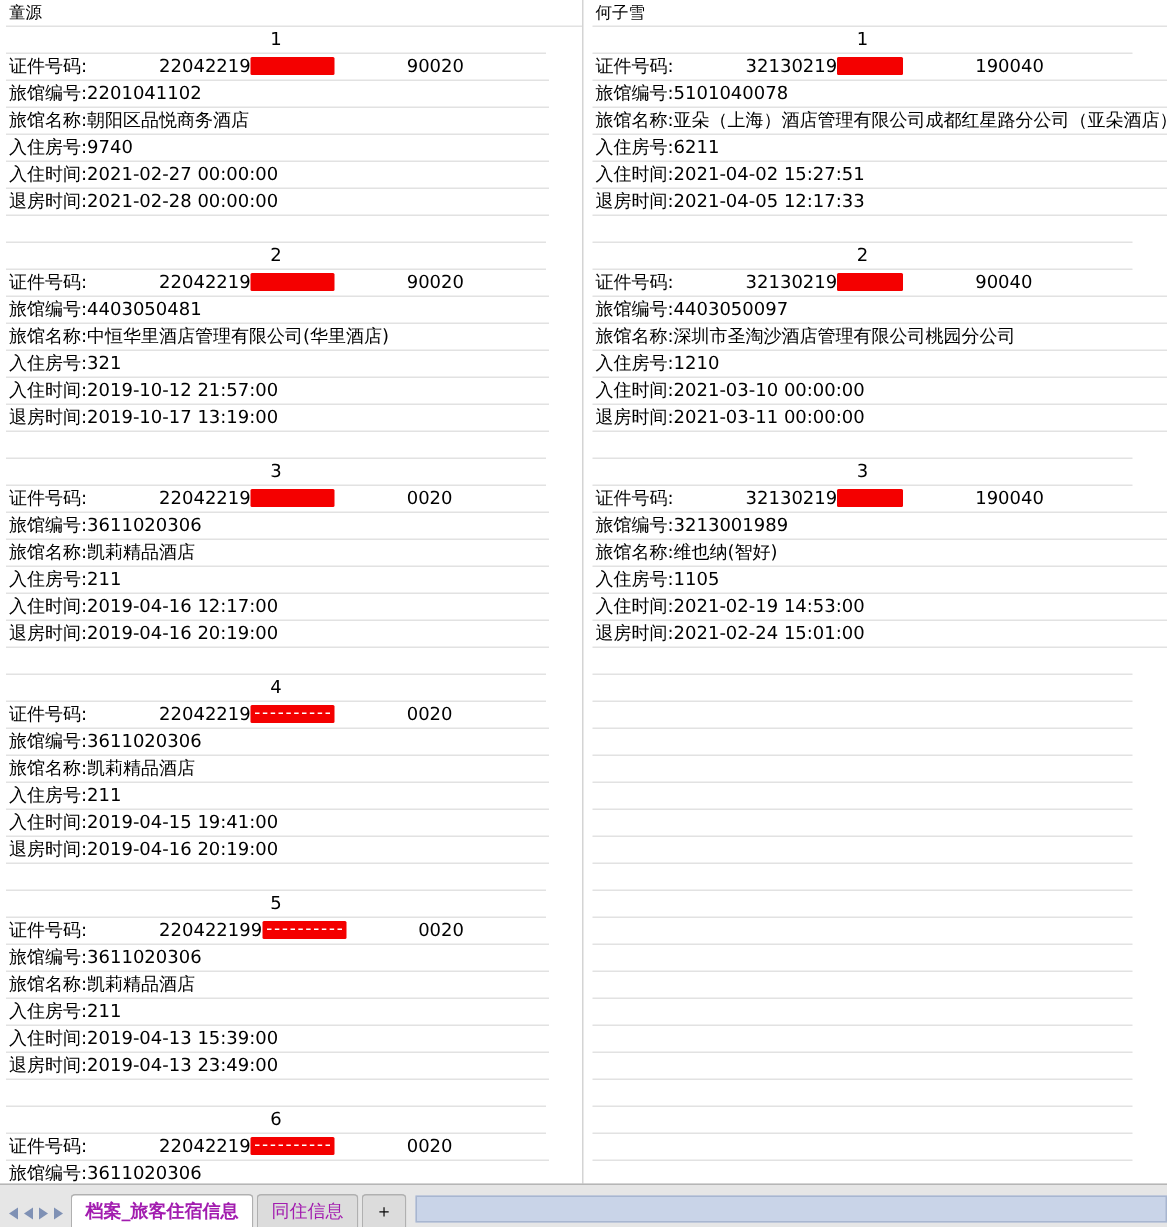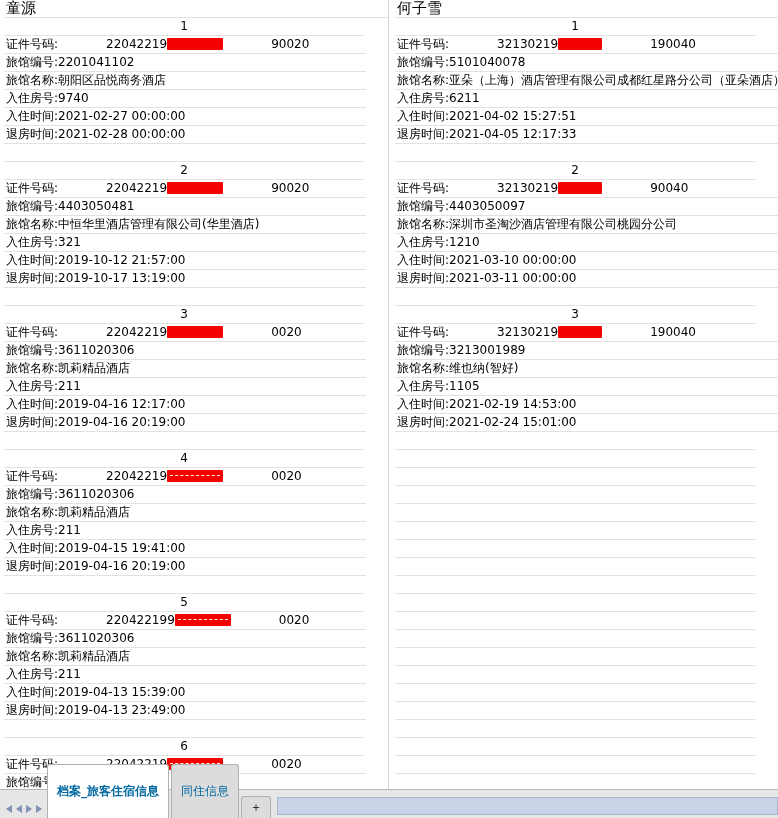--- a/index.html
+++ b/index.html
@@ -27,21 +27,21 @@
   .col {
     position: absolute;
     top: 0;
     width: 50%;
     box-sizing: border-box;
   }
   .col-left  { left: 0; padding-left: 4px; border-right: 1px solid #d4d4d4; }
   .col-right { left: 50%; padding-left: 6px; }
 
   .person-name {
-    font-size: 15px;
+    font-size: 11px;
     line-height: 17px;
     height: 17px;
     white-space: nowrap;
     border-bottom: 1px solid #e2e2e2;
     padding-left: 2px;
   }
   .rec-index {
     text-align: center;
     line-height: 17px;
     height: 17px;
@@ -116,28 +116,28 @@
     border-bottom: 4px solid transparent;
     opacity: .55;
   }
   .nav-arrow.left  { border-right: 6px solid #2a4b8d; }
   .nav-arrow.right { border-left: 6px solid #2a4b8d; }
   .nav-arrow.first, .nav-arrow.last { opacity: .55; }
   .tabs { display: flex; align-items: flex-end; height: 22px; }
   .tab {
     height: 21px;
     line-height: 21px;
-    padding: 16px 9px;
+    padding: 0 9px;
     font-size: 12px;
     border: 1px solid #b0b0b0;
     border-bottom: none;
     margin-right: 2px;
     background: #dcdcdc;
     border-radius: 3px 3px 0 0;
-    color: #0369a1;
+    color: #a21caf;
   }
   .tab.active {
     background: #ffffff;
     font-weight: bold;
   }
   .tab-add {
     height: 21px;
     line-height: 21px;
     padding: 0 8px;
     border: 1px solid #b0b0b0;

